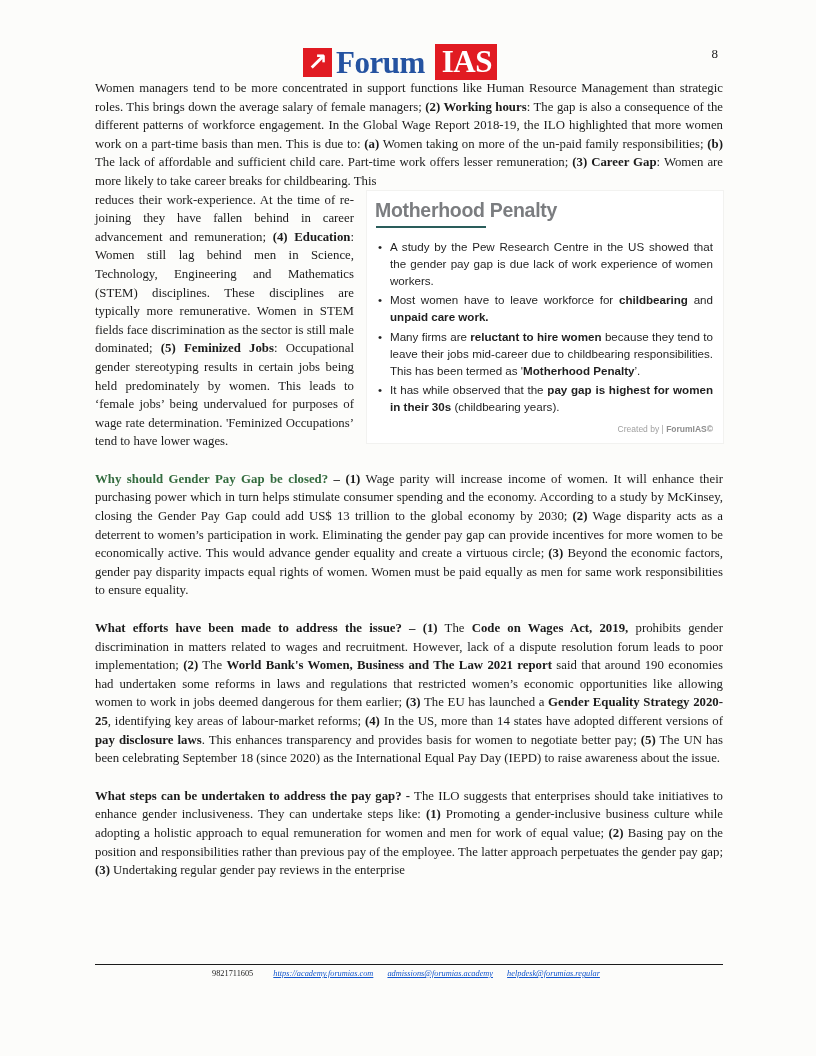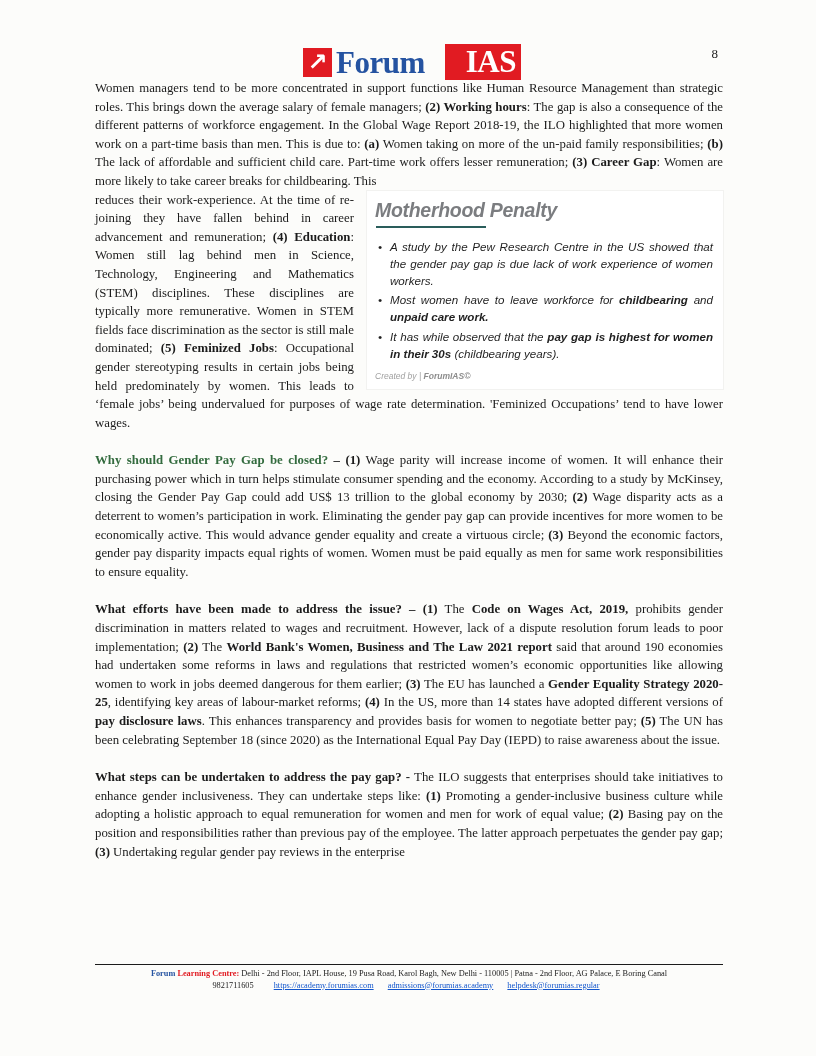--- a/index.html
+++ b/index.html
@@ -23,21 +23,21 @@
   .logo-arrow-box {
     display: inline-flex; align-items: center; justify-content: center;
     width: 29px; height: 29px; margin-right: 4px;
     background: #e11b22; color: #ffffff;
     font-size: 24px; font-weight: bold;
     font-family: "DejaVu Sans", sans-serif;
   }
   .logo-forum { color: #2553a1; letter-spacing: -0.5px; }
   .logo-ias {
     background: #e11b22; color: #ffffff;
-    padding: 2px 5px 3px 21px; margin-left: 20px; letter-spacing: -0.5px;
+    padding: 2px 5px 3px 7px; margin-left: 10px; letter-spacing: -0.5px;
   }
   .page-number {
     position: absolute; top: 46px; right: 98px;
     font-size: 13px; color: #1b1b1b;
   }
   
   .main {
     position: absolute; top: 79px; left: 95px; width: 628px;
     font-size: 12.8px; line-height: 18.6px; text-align: justify;
   }
@@ -47,57 +47,57 @@
   .wrap-section { overflow: visible; margin-bottom: 19px; }
   .wrap-section::after { content: ""; display: block; clear: both; }
   
   .mp-box {
     float: right; width: 356px; margin-left: 13px; margin-bottom: 4px;
     background: #ffffff;
     box-shadow: 0 0 0 1px rgba(0,0,0,0.04);
     padding: 9px 10px 4px 8px;
     font-family: "Liberation Sans", sans-serif;
     text-align: left;
-    font-style: italic;
   }
   .mp-title {
     font-size: 19.5px; font-weight: 700; color: #7b7d80;
     letter-spacing: -0.3px; line-height: 1.1;
     font-family: "Liberation Sans", sans-serif;
   }
   .mp-underline { width: 110px; height: 2px; background: #2a5d5b; margin: 5px 0 11px 1px; }
   .mp-list { list-style: none; }
   .mp-list li {
     position: relative;
     padding-left: 15px; margin-bottom: 3px;
     font-size: 11.6px; line-height: 16.8px; color: #1f1f1f;
     text-align: justify;
   }
   .mp-list li::before {
     content: "\2022";
     position: absolute; left: 3px; top: 0;
     font-size: 11.6px; color: #1f1f1f;
   }
   .mp-credit {
-    font-size: 8.5px; color: #a0a0a0;
+    text-align: right; font-size: 8.5px; color: #a0a0a0;
     margin-top: 4px; font-family: "Liberation Sans", sans-serif;
   }
   .mp-credit .brand { font-weight: 700; color: #8d8d8d; }
   
   .footer {
     position: absolute; top: 964px; left: 95px; width: 628px;
     text-align: center;
   }
   .footer-rule { border: 0; border-top: 1.3px solid #1b1b1b; margin-bottom: 3px; }
   .f-line { font-size: 8.3px; line-height: 11.5px; color: #1b1b1b; }
   .f-brand1 { color: #2553a1; font-weight: 700; }
   .f-brand2 { color: #e11b22; font-weight: 700; }
   .f-links a, .f-link {
     color: #1155cc; text-decoration: underline; cursor: pointer;
     margin: 0 6px;
+    font-style: italic;
   }
   .f-phone { margin-right: 12px; }
 </style>
 </head>
 <body>
 
 <div class="page">
 
   <div class="logo">
     <span class="logo-arrow-box">↗</span>
@@ -110,45 +110,41 @@
 
     <p class="para para-tight"><span>Women managers tend to be more concentrated in support functions like Human Resource Management than strategic roles. This brings down the average salary of female managers; </span><span class="b">(2) Working hours</span><span>: The gap is also a consequence of the different patterns of workforce engagement. In the Global Wage Report 2018-19, the ILO highlighted that more women work on a part-time basis than men. This is due to: </span><span class="b">(a)</span><span> Women taking on more of the un-paid family responsibilities; </span><span class="b">(b)</span><span> The lack of affordable and sufficient child care. Part-time work offers lesser remuneration; </span><span class="b">(3) Career Gap</span><span>: Women are more likely to take career breaks for childbearing. This</span></p>
 
     <div class="wrap-section">
       <aside class="mp-box">
         <div class="mp-title">Motherhood Penalty</div>
         <div class="mp-underline"></div>
         <ul class="mp-list">
           <li><span>A study by the Pew Research Centre in the US showed that the gender pay gap is due lack of work experience of women workers.</span></li>
           <li><span>Most women have to leave workforce for </span><span class="b">childbearing</span><span> and </span><span class="b">unpaid care work.</span></li>
+          <li><span>Many firms are </span><span class="b">reluctant to hire women</span><span> because they tend to leave their jobs mid-career due to childbearing responsibilities. This has been termed as '</span><span class="b">Motherhood Penalty</span><span>’.</span></li>
           <li><span>It has while observed that the </span><span class="b">pay gap is highest for women in their 30s</span><span> (childbearing years).</span></li>
         </ul>
         <div class="mp-credit">
           <span>Created by | </span><span class="brand">ForumIAS©</span>
         </div>
       </aside>
       <p class="para para-tight"><span>reduces their work-experience. At the time of re-joining they have fallen behind in career advancement and remuneration; </span><span class="b">(4) Education</span><span>: Women still lag behind men in Science, Technology, Engineering and Mathematics (STEM) disciplines. These disciplines are typically more remunerative. Women in STEM fields face discrimination as the sector is still male dominated; </span><span class="b">(5) Feminized Jobs</span><span>: Occupational gender stereotyping results in certain jobs being held predominately by women. This leads to ‘female jobs’ being undervalued for purposes of wage rate determination. 'Feminized Occupations’ tend to have lower wages.</span></p>
     </div>
 
     <p class="para"><span class="b" style="color: rgb(51, 107, 62);">Why should Gender Pay Gap be closed?</span><span class="b"> – (1)</span><span> Wage parity will increase income of women. It will enhance their purchasing power which in turn helps stimulate consumer spending and the economy. According to a study by McKinsey, closing the Gender Pay Gap could add US$ 13 trillion to the global economy by 2030; </span><span class="b">(2)</span><span> Wage disparity acts as a deterrent to women’s participation in work. Eliminating the gender pay gap can provide incentives for more women to be economically active. This would advance gender equality and create a virtuous circle; </span><span class="b">(3)</span><span> Beyond the economic factors, gender pay disparity impacts equal rights of women. Women must be paid equally as men for same work responsibilities to ensure equality.</span></p>
 
     <p class="para"><span class="b">What efforts have been made to address the issue? – (1)</span><span> The </span><span class="b">Code on Wages Act, 2019,</span><span> prohibits gender discrimination in matters related to wages and recruitment. However, lack of a dispute resolution forum leads to poor implementation; </span><span class="b">(2)</span><span> The </span><span class="b">World Bank's Women, Business and The Law 2021 report</span><span> said that around 190 economies had undertaken some reforms in laws and regulations that restricted women’s economic opportunities like allowing women to work in jobs deemed dangerous for them earlier; </span><span class="b">(3)</span><span> The EU has launched a </span><span class="b">Gender Equality Strategy 2020-25</span><span>, identifying key areas of labour-market reforms; </span><span class="b">(4)</span><span> In the US, more than 14 states have adopted different versions of </span><span class="b">pay disclosure laws</span><span>. This enhances transparency and provides basis for women to negotiate better pay; </span><span class="b">(5)</span><span> The UN has been celebrating September 18 (since 2020) as the International Equal Pay Day (IEPD) to raise awareness about the issue.</span></p>
 
     <p class="para"><span class="b">What steps can be undertaken to address the pay gap? -</span><span> The ILO suggests that enterprises should take initiatives to enhance gender inclusiveness. They can undertake steps like: </span><span class="b">(1)</span><span> Promoting a gender-inclusive business culture while adopting a holistic approach to equal remuneration for women and men for work of equal value; </span><span class="b">(2)</span><span> Basing pay on the position and responsibilities rather than previous pay of the employee. The latter approach perpetuates the gender pay gap; </span><span class="b">(3)</span><span> Undertaking regular gender pay reviews in the enterprise</span></p>
 
   </div>
 
   <div class="footer">
     <hr class="footer-rule">
     <div class="f-line">
-      <span class="f-brand1">Forum</span>
-      <span class="f-brand2">Learning Centre:</span>
-      <span>Delhi - 2nd Floor, IAPL House, 19 Pusa Road, Karol Bagh, New Delhi - 110005   |   Patna - 2nd Floor, AG Palace, E Boring Canal</span>
-    </div>
-    <div class="f-line">
       <span class="f-phone">9821711605</span>
       <a class="f-link">https://academy.forumias.com</a>
       <a class="f-link">admissions@forumias.academy</a>
       <a class="f-link">helpdesk@forumias.regular</a>
     </div>
   </div>
 
 </div>
 
 </body></html>

